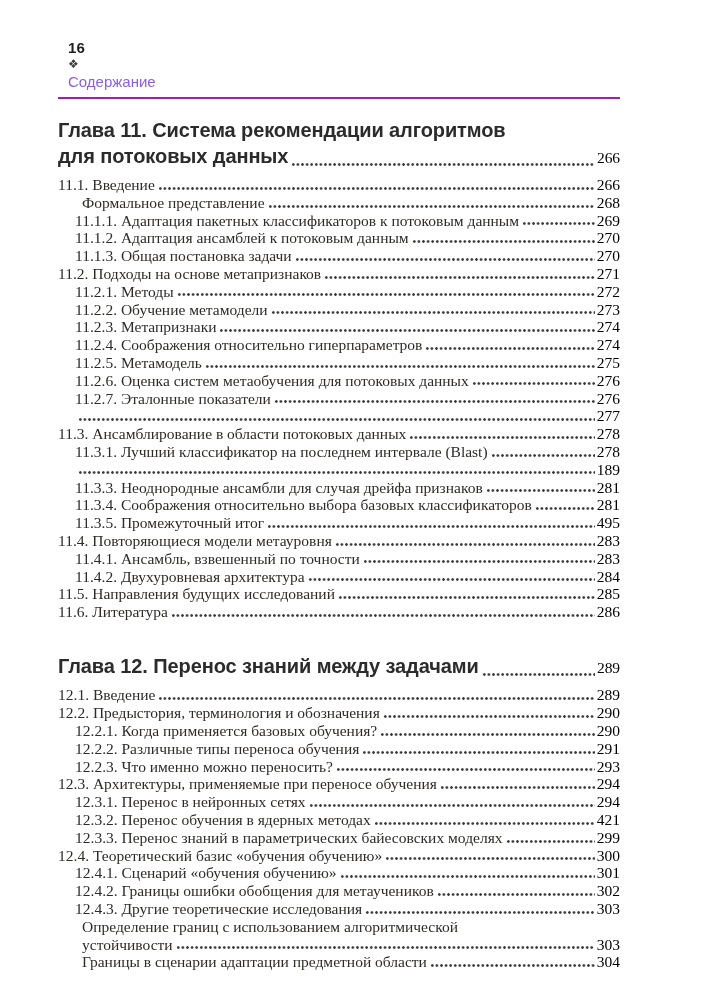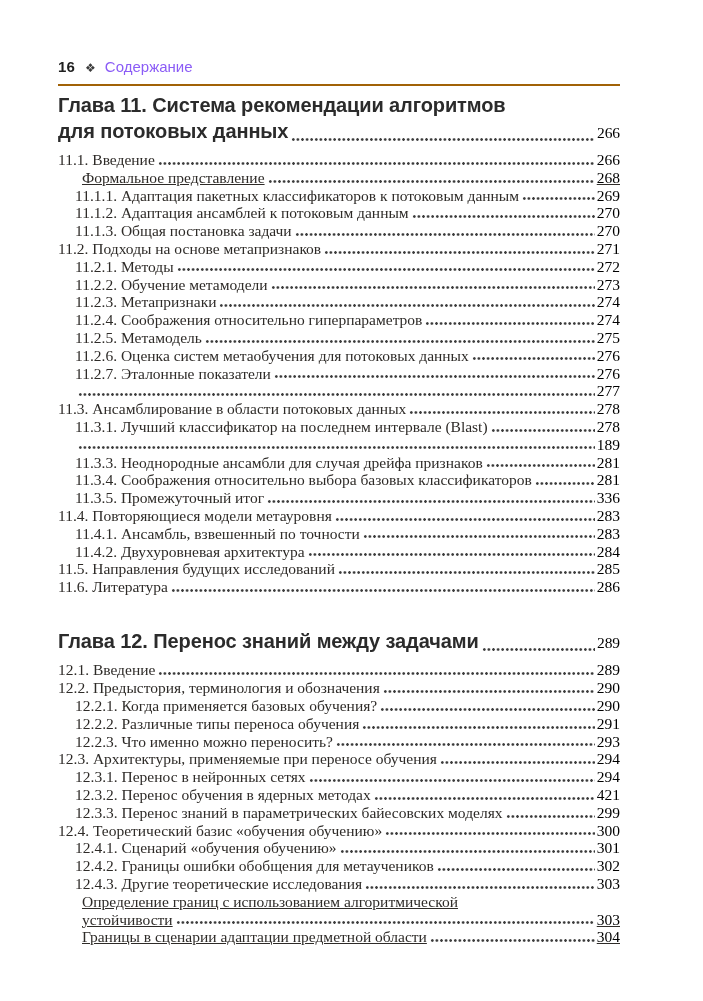--- a/index.html
+++ b/index.html
@@ -15,26 +15,27 @@
   .content {
     position: absolute;
     left: 58px;
     top: 0;
     width: 562px;
   }
   
   .runhead {
     display: flex;
     align-items: baseline;
-    padding-top: 58px;
+    padding-top: 39px;
     padding-bottom: 7px;
-    border-bottom: 2px solid #a16207;
+    border-bottom: 2px solid #a21caf;
     font-family: "Liberation Sans", sans-serif;
     font-size: 15px;
     line-height: 17px;
+    flex-direction: column;
   }
   .runhead .folio { font-weight: 700; color: #1f1f1f; letter-spacing: 0.2px; }
   .runhead .sep   { color: #3c3c3c; font-size: 12px; margin: 0 9px 0 10px; }
   .runhead .title { color: #8b5cf6; }
   
   .toc { padding-top: 0; }
   .entry { margin: 0; }
   .entry .line {
     font-size: 15.5px;
     line-height: 17.8px;
@@ -65,24 +66,24 @@
     font-family: "Liberation Sans", sans-serif;
     font-weight: 700;
     font-size: 20px;
     line-height: 25.5px;
     color: #2b2b2b;
     letter-spacing: -0.1px;
   }
   .entry.chapter .line .txt {
     font-family: Liberation Sans, sans-serif;
   }
-  .entry.chapter:first-child { margin-top: 7px; }
+  .entry.chapter:first-child { margin-top: 19px; }
   .entry.l1 { padding-left: 0; }
   .entry.l2 { padding-left: 17px; }
-  .entry.l3 { padding-left: 24px; text-decoration: underline; }
+  .entry.l3 { padding-left: 24px; }
 </style>
 </head>
 <body>
 
 <div class="page">
   <div class="content">
 
     <div class="runhead">
       <span class="folio">16</span>
       <span class="sep">❖</span>
@@ -226,21 +227,21 @@
     <div class="line last">
       <span class="txt">11.3.4. Соображения относительно выбора базовых классификаторов</span>
       <span class="dots"></span>
       <span class="page-num">281</span>
     </div>
   </div>
         <div class="entry l2">
     <div class="line last">
       <span class="txt">11.3.5. Промежуточный итог</span>
       <span class="dots"></span>
-      <span class="page-num">336</span>
+      <span class="page-num">495</span>
     </div>
   </div>
         <div class="entry l1">
     <div class="line last">
       <span class="txt">11.4. Повторяющиеся модели метауровня</span>
       <span class="dots"></span>
       <span class="page-num">283</span>
     </div>
   </div>
         <div class="entry l2">

